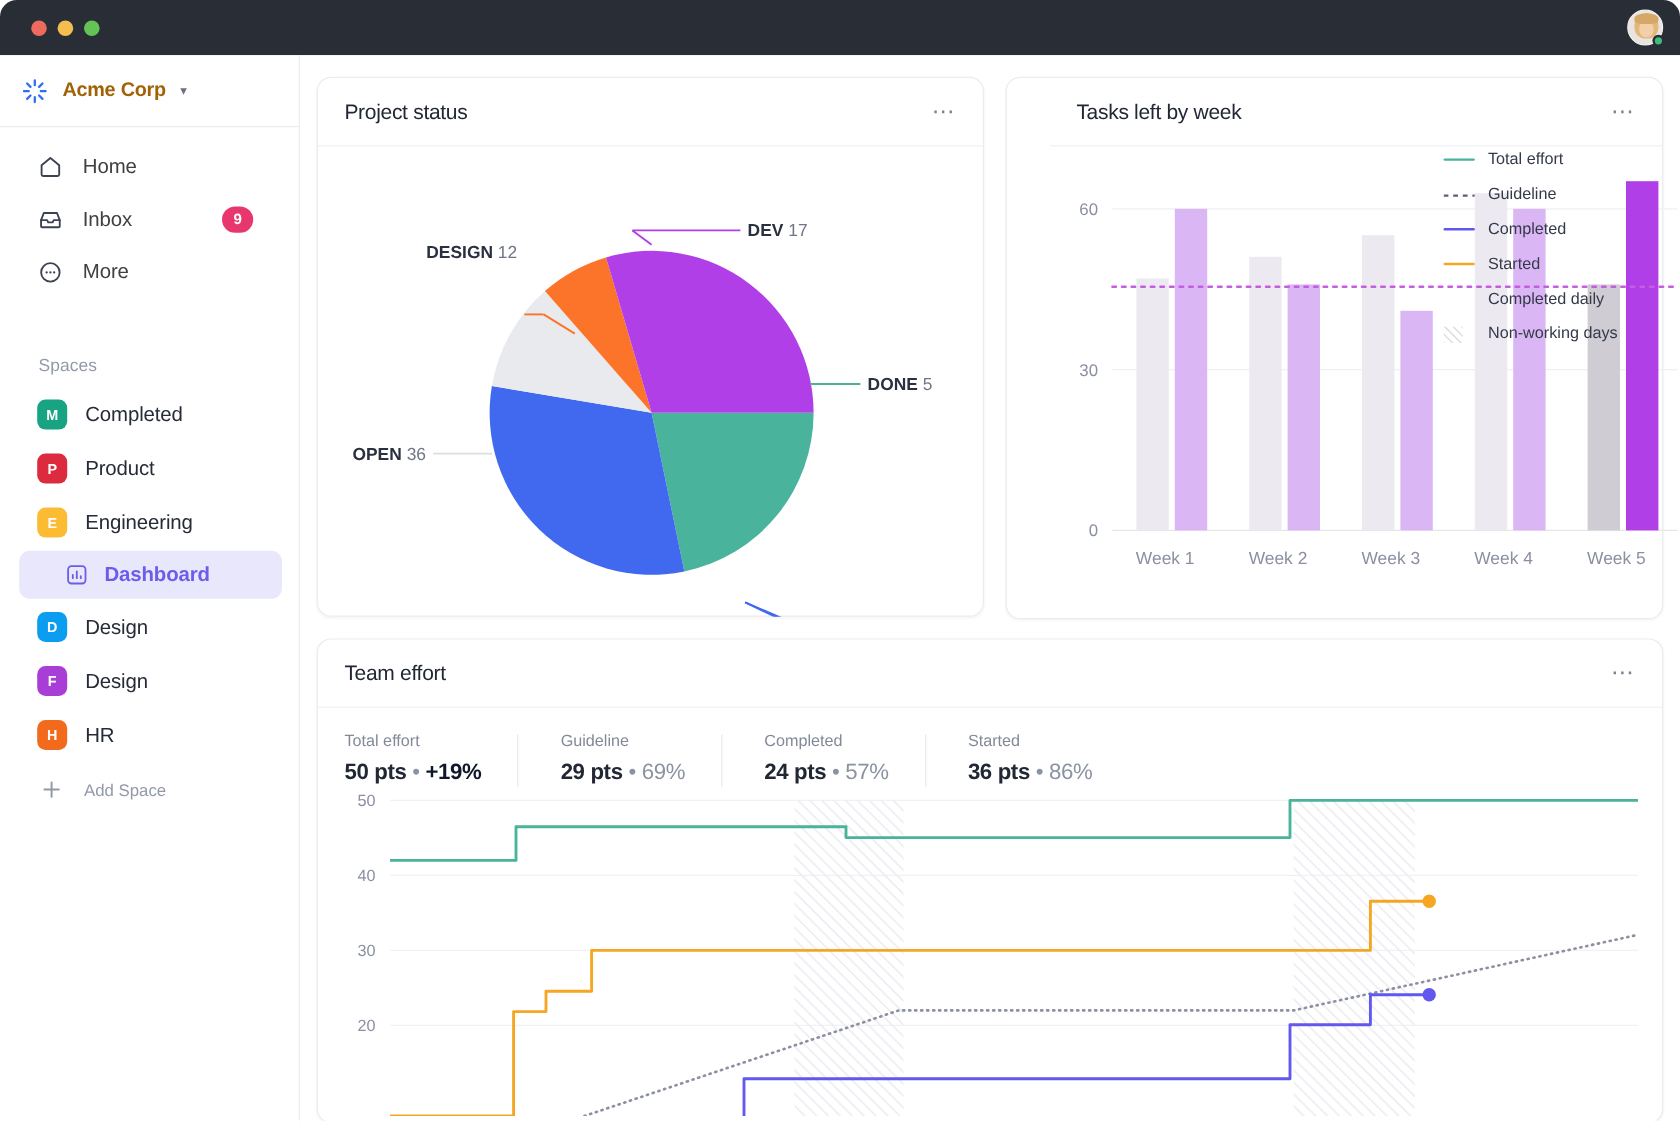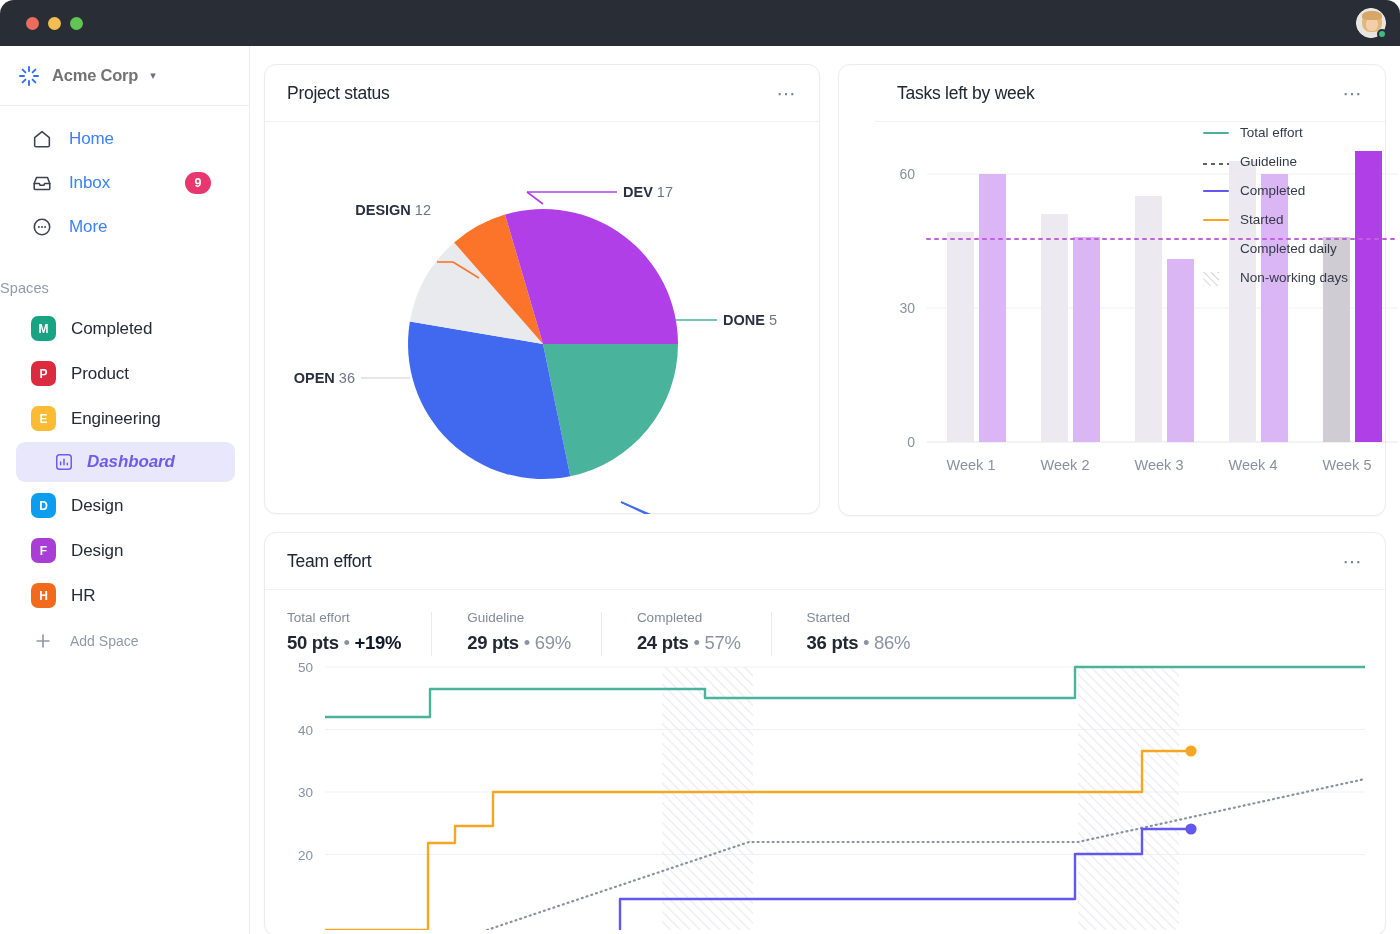--- a/index.html
+++ b/index.html
@@ -40,58 +40,58 @@
 
   
   .sidebar {
     position:absolute; left:0; top:46px; width:250px; height:888px;
     background:#ffffff; border-right:1px solid #ececf0;
   }
   .brand {
     height:60px; display:flex; align-items:center; padding-left:17px; gap:11px;
     border-bottom:1px solid #ececf0;
   }
-  .brand-name { font-size:16.5px; font-weight:700; color:#737373; letter-spacing:-.2px;text-align:right; }
+  .brand-name { font-size:16.5px; font-weight:700; color:#a16207; letter-spacing:-.2px;text-align:right; }
   .brand-chev { color:#6a7183; font-size:11px; margin-left:1px; }
   .spark { width:24px; height:24px; }
 
   .nav { padding-top:11px; }
   .nav-item {
     position:relative; height:44px; display:flex; align-items:center;
     padding-left:31px; gap:16px; cursor:pointer;
   }
-  .nav-label { font-size:17px; color:#3b82f6; letter-spacing:-.1px; }
+  .nav-label { font-size:17px; color:#404040; letter-spacing:-.1px; }
   .ico { width:22px; height:22px; flex:none; color:#3c4252; }
   .badge {
     position:absolute; right:38px; top:50%; transform:translateY(-50%);
     min-width:26px; height:22px; border-radius:11px; background:#e8376f;
     color:#fff; font-size:12.5px; font-weight:700;
     display:flex; align-items:center; justify-content:center; padding:0 7px;
   }
 
   .section-title {
-    font-size:14.5px; color:#9299a8; 
-    margin-top:31px; margin-bottom:10px; letter-spacing:.1px;
+    font-size:14.5px; color:#9299a8; padding-left:32px;
+    margin-top:48px; margin-bottom:10px; letter-spacing:.1px;
   }
   .space-item {
     height:45px; display:flex; align-items:center; padding-left:31px; gap:15px; cursor:pointer;
   }
   .space-chip {
     width:25px; height:25px; border-radius:7px; flex:none;
     color:#fff; font-size:12px; font-weight:700;
     display:flex; align-items:center; justify-content:center;
   }
   .space-label { font-size:17px; color:#262b38; letter-spacing:-.1px; }
 
   .sub-item {
     margin:1px 14px 1px 16px; height:40px; border-radius:9px;
     display:flex; align-items:center; padding-left:38px; gap:13px; cursor:pointer;
   }
   .sub-item.active { background:#e9e7fb; }
-  .sub-label { font-size:17px; color:#6c5ce9; font-weight:600; letter-spacing:-.1px;font-style:italic; }
+  .sub-label { font-size:17px; color:#6c5ce9; font-weight:600; letter-spacing:-.1px; }
   .sub-ico { width:20px; height:20px; color:#6c5ce9; flex:none; }
 
   .add-space { height:46px; display:flex; align-items:center; padding-left:32px; gap:16px; cursor:pointer; }
   .add-label { font-size:14px; color:#9299a8; }
 
   
   .content { position:absolute; left:250px; top:46px; width:1150px; height:888px; background:#fff; padding:18px 16px 0 14px; }
   .row { display:flex; gap:18px; }
   .card {
     background:#fff; border:1px solid #ececf0; border-radius:12px;

